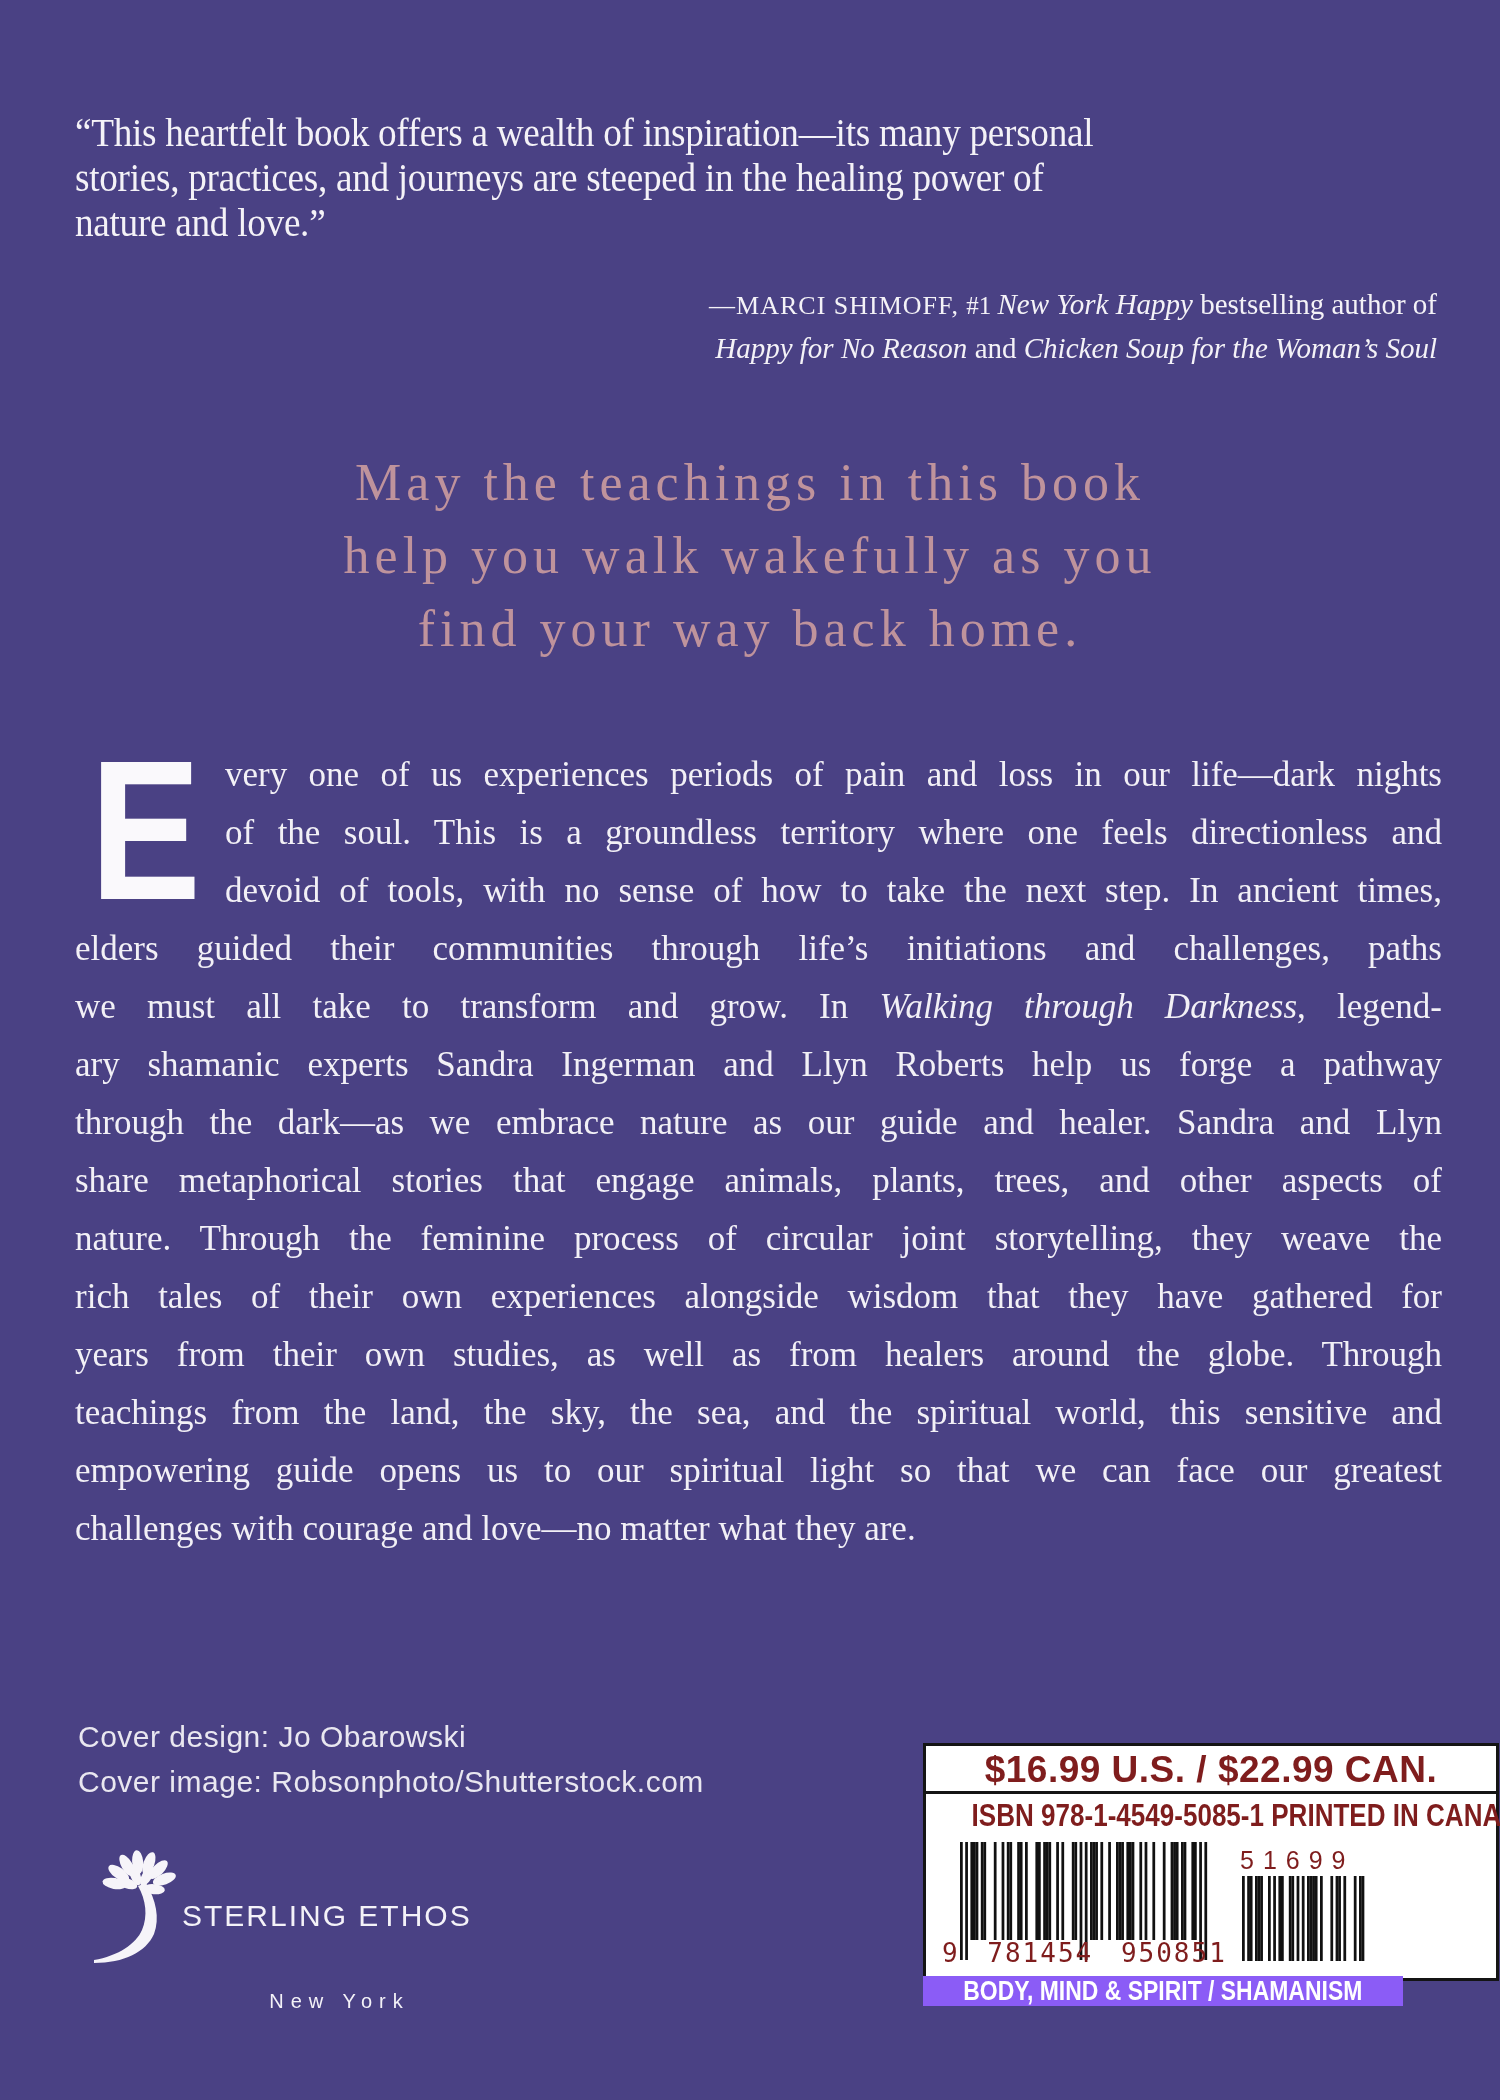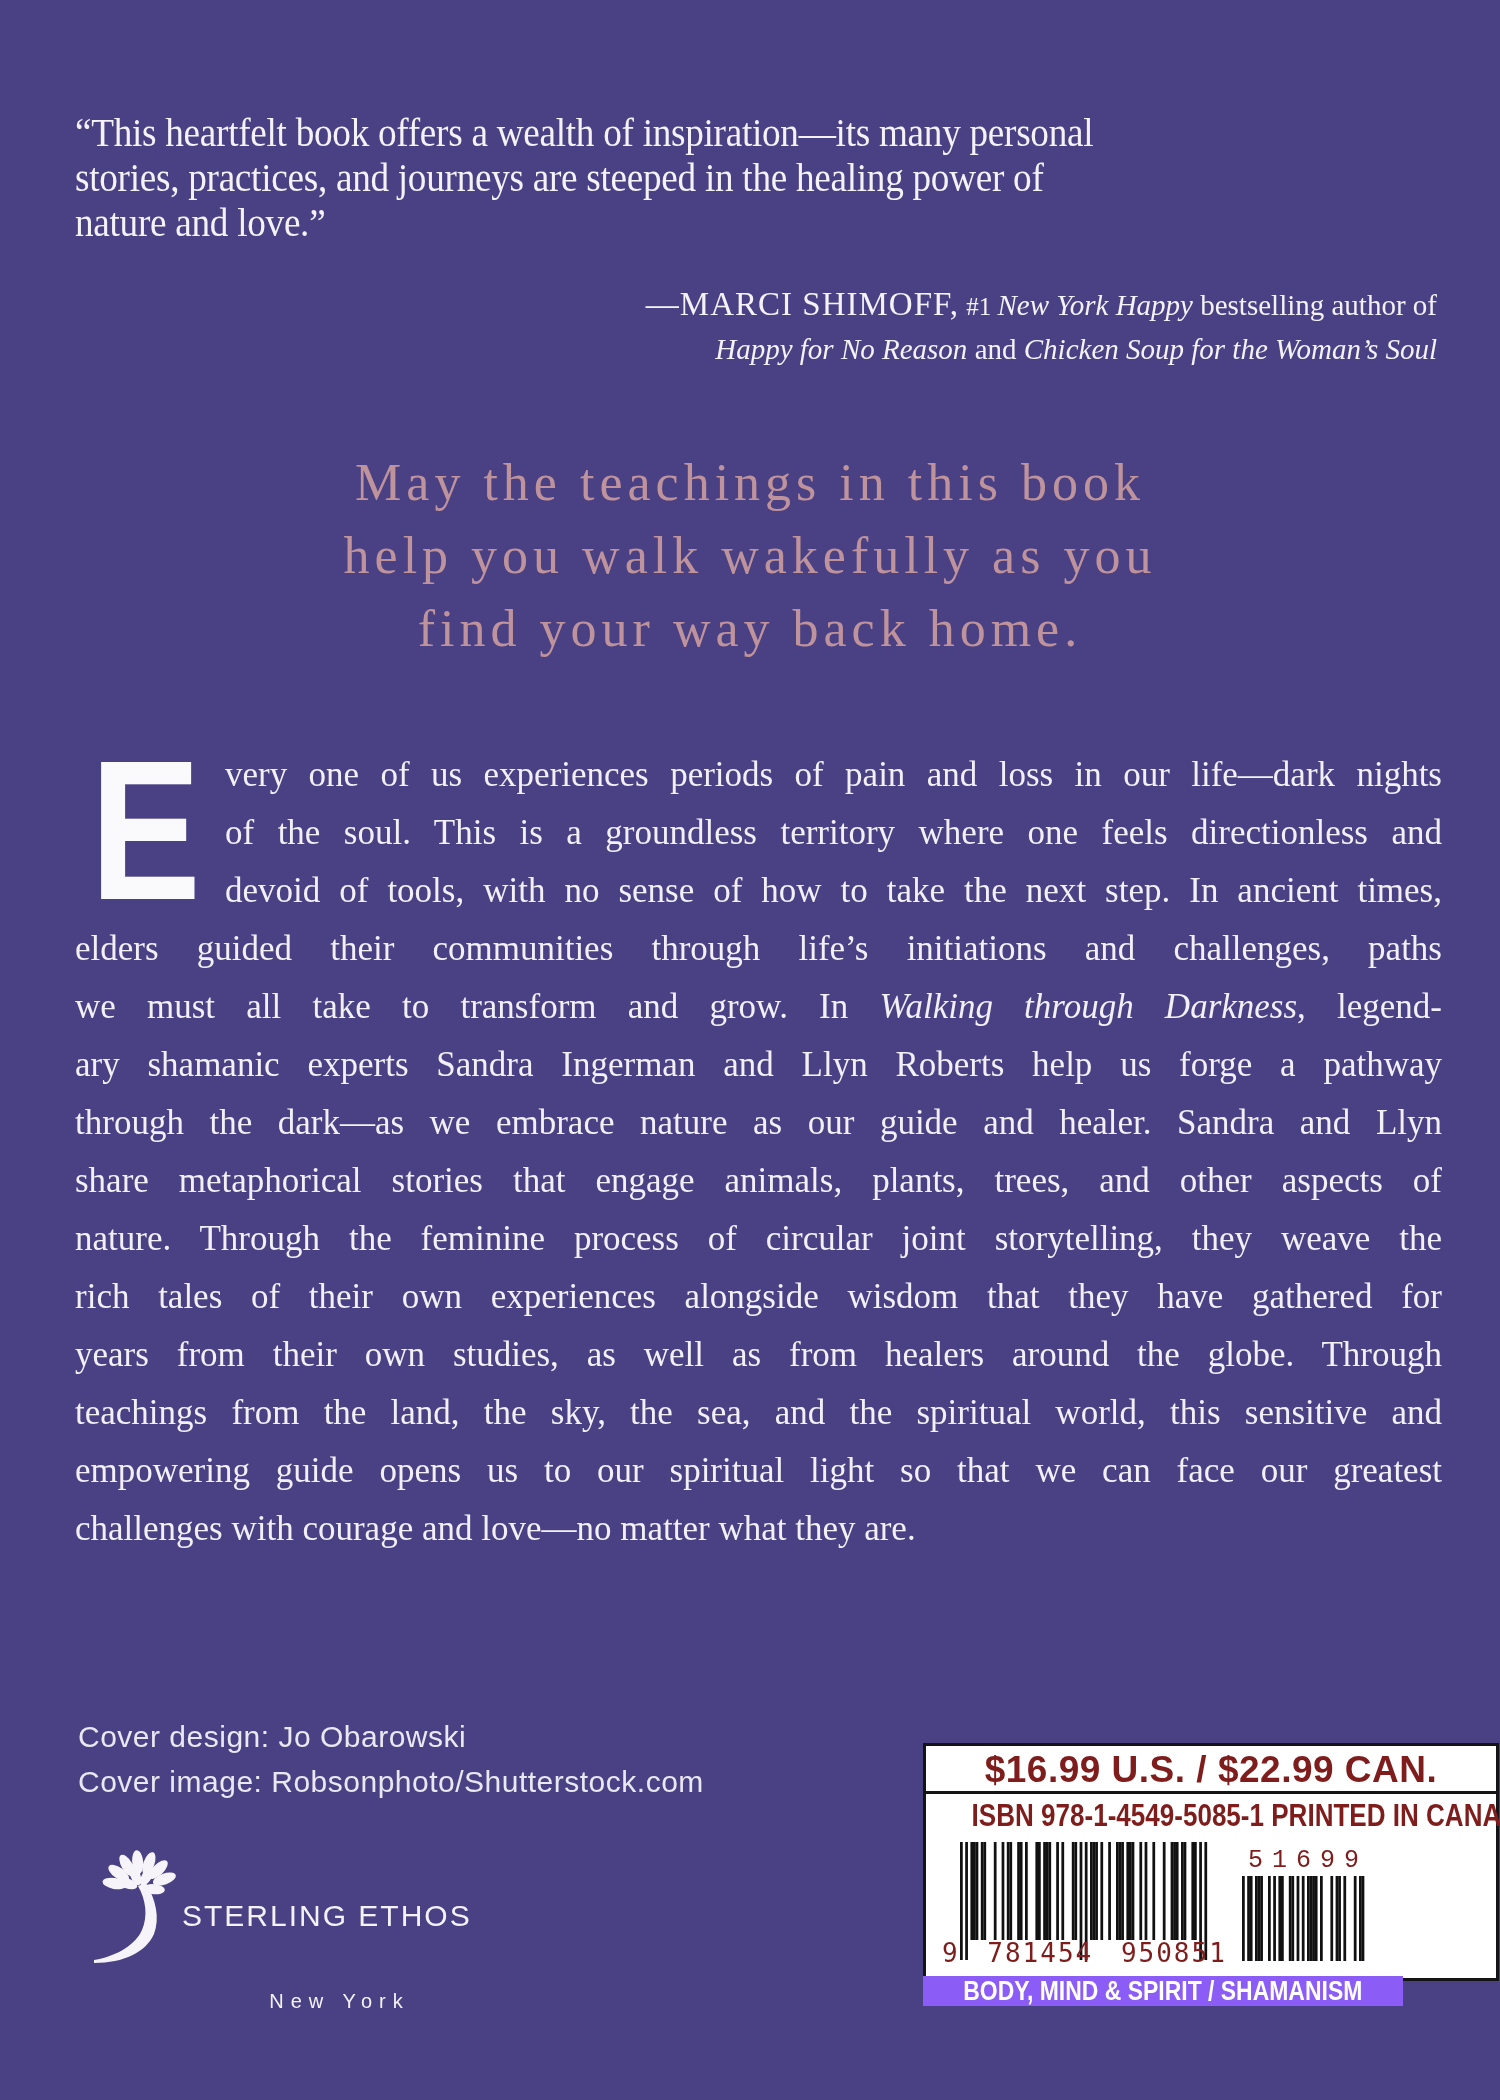--- a/index.html
+++ b/index.html
@@ -5,21 +5,21 @@
   html,body{margin:0;padding:0;background:#4A4184;}
   #cover{
     position:relative;width:1500px;height:2100px;background:#4A4184;
     overflow:hidden;font-family:"Liberation Serif",serif;color:#F2F0F6;
   }
   
   .quote{position:absolute;left:75px;top:110px;transform:scaleX(0.93);transform-origin:left top;}
   .quote-line{font-size:40px;line-height:45px;white-space:nowrap;letter-spacing:-0.3px;color:#F4F2F7;}
   
   .attr{position:absolute;right:63px;top:283px;text-align:right;font-size:29px;line-height:42px;color:#F4F2F7;}
-  .attr .run-caps{font-size:33px;letter-spacing:1px;}
+  .attr .run-caps{font-size:26px;letter-spacing:1px;}
   .attr .run-small{font-size:25px;}
   .attr .it{font-style:italic;}
   
   .blessing{position:absolute;left:0;top:446px;width:1500px;text-align:center;
     font-family:Liberation Serif, serif;color:#BF939C;}
   .blessing-line{font-size:52px;line-height:73px;letter-spacing:5px;}
   
   .body-wrap{position:absolute;left:75px;top:746px;width:1367px;font-size:35px;line-height:58px;color:#F2F0F6;}
   .body-line{text-align:justify;text-align-last:justify;}
   .body-line.indent{padding-left:150px;}
@@ -42,22 +42,22 @@
   .bc-panel{position:absolute;left:923px;top:1735px;width:576px;height:238px;background:#FFFFFF;
     border:3px solid #141414;box-sizing:border-box;font-family:"Liberation Sans",sans-serif;color:#7f1d1d;margin-top:8px;}
   .bc-price{position:absolute;left:0;top:0;width:100%;height:45px;border-bottom:3px solid #141414;
     text-align:center;font-size:37px;font-weight:bold;line-height:47px;letter-spacing:0.5px;}
   .bc-isbn{position:absolute;left:0;top:52px;width:100%;text-align:center;font-size:31px;font-weight:bold;
     transform:scaleX(0.84);transform-origin:center top;white-space:nowrap;}
   .bc-main{position:absolute;left:34px;top:96px;}
   .bc-main rect,.bc-supp rect{fill:#111;}
   .bc-digits{position:absolute;left:16px;top:192px;font-family:"DejaVu Sans Mono",monospace;
     font-size:26px;letter-spacing:2px;word-spacing:10px;}
-  .bc-supp-digits{position:absolute;left:314px;top:100px;width:128px;text-align:right;
-    font-family:Liberation Mono, monospace;font-size:25px;letter-spacing:9px;}
+  .bc-supp-digits{position:absolute;left:314px;top:100px;width:128px;text-align:left;
+    font-family:Liberation Sans, sans-serif;font-size:25px;letter-spacing:9px;}
   .bc-supp{position:absolute;left:316px;top:130px;}
   .genre-bar{position:absolute;left:923px;top:1976px;width:480px;height:30px;background:#8b5cf6;
     text-align:center;}
   .genre-bar span{display:inline-block;color:#FFFFFF;font-family:"Liberation Sans",sans-serif;
     font-size:27px;font-weight:bold;line-height:30px;transform:scaleX(0.85);transform-origin:center;white-space:nowrap;}
 </style>
 </head>
 <body>
 
 <div id="cover">

